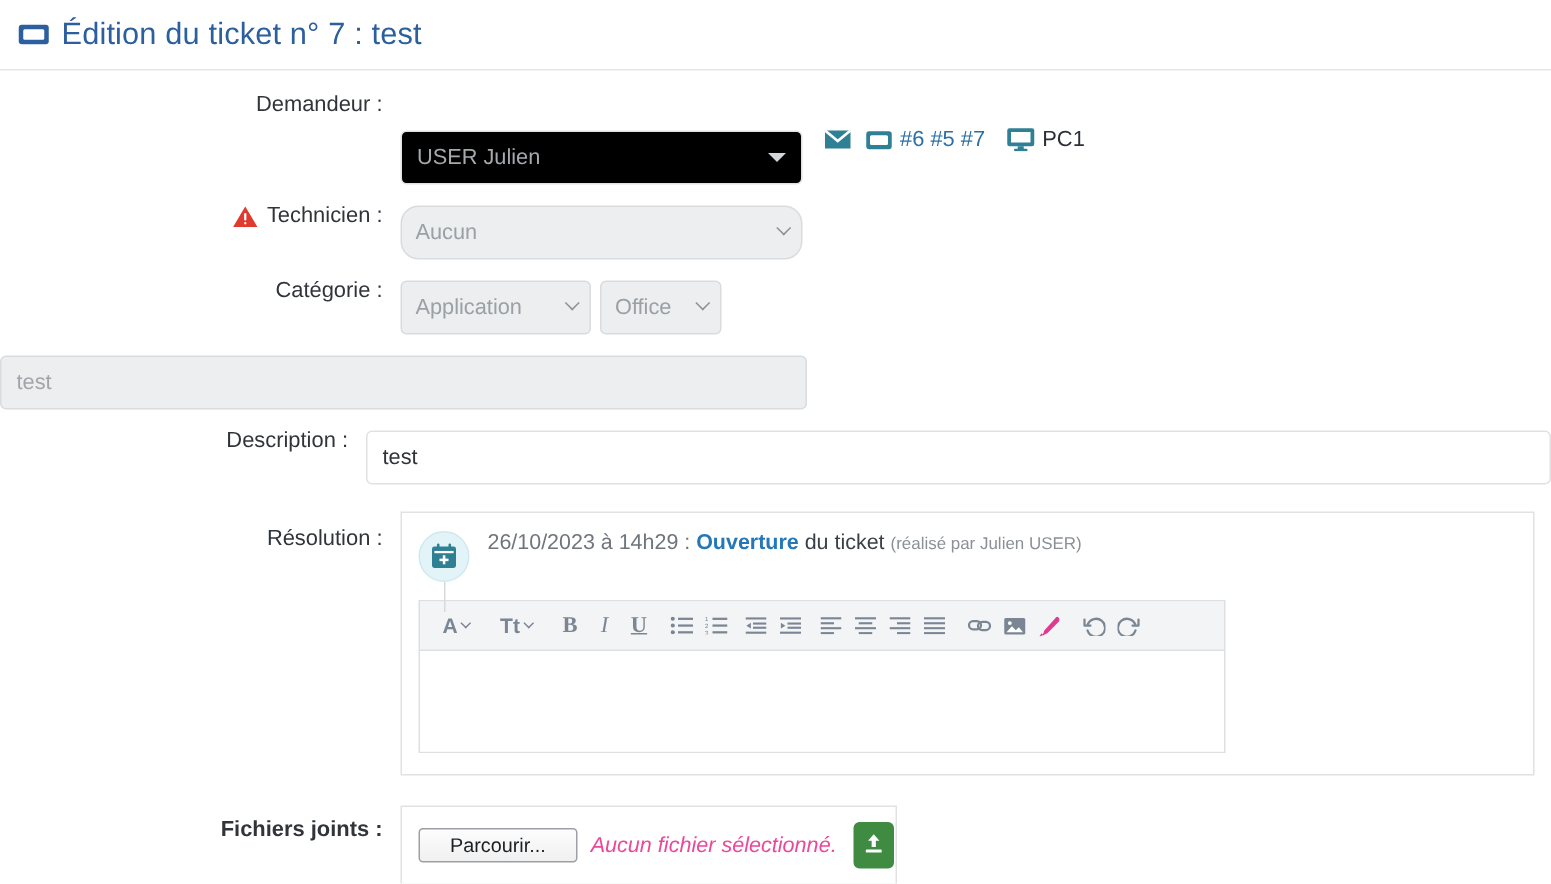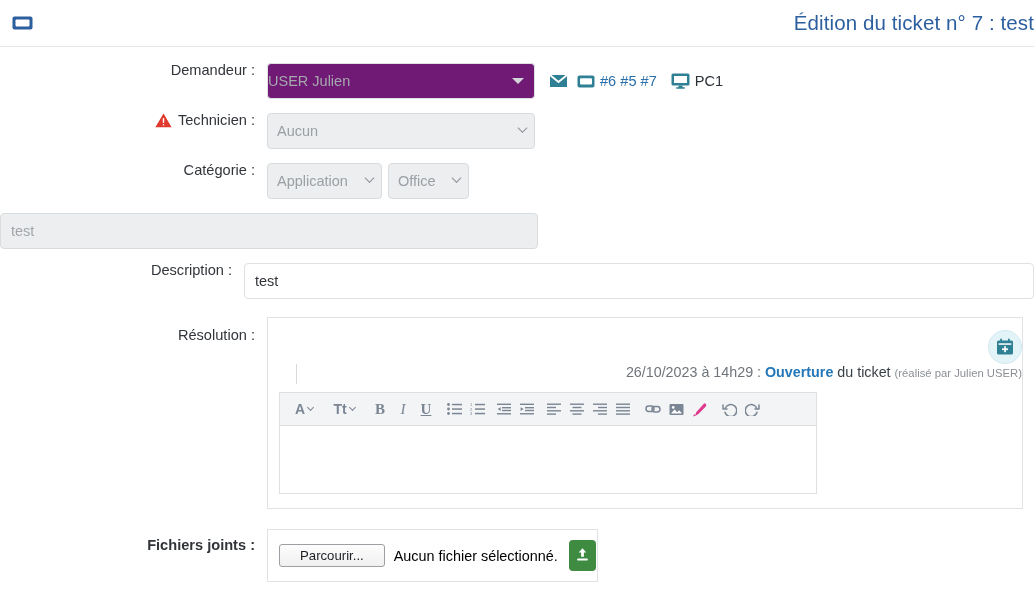--- a/index.html
+++ b/index.html
@@ -11,21 +11,20 @@
     overflow: hidden;
   }
 
   
   .page-header {
     height: 47px;
     border-bottom: 1px solid #e4e6e8;
     display: flex;
     align-items: center;
     padding-left: 12px;
-    justify-content: space-between;
   }
   .page-header .title-icon {
     color: #2c5f9e;
     margin-right: 8px;
     display: flex;
     align-items: center;
   }
   .page-header .title-text {
     font-size: 20.5px;
     color: #2c5f9e;
@@ -56,26 +55,27 @@
   }
   .form-control-area { flex: 1; display: flex; align-items: center; }
 
   .warn-icon { margin-right: 6px; display: inline-flex; }
 
   
   .sel-demandeur {
     width: 268px; height: 36px;
     border: 1px solid #dfe1e3;
     border-radius: 4px;
-    background: #701a75;
+    background: #000000;
     display: flex; align-items: center;
-    padding: 0 0;
+    padding: 0 10px;
     font-size: 14.5px;
     color: #a5a9ad;
     position: relative;
+    margin-top: 24px;
   }
   .sel-demandeur .caret {
     position: absolute; right: 10px; top: 50%;
     transform: translateY(-50%);
     width: 0; height: 0;
     border-left: 6px solid transparent;
     border-right: 6px solid transparent;
     border-top: 6px solid #d3d6d8;
   }
 
@@ -139,24 +139,23 @@
 
   
   .resolution-panel {
     width: 756px;
     border: 1px solid #e0e2e4;
     background: #fff;
     padding: 12px 0 14px 0;
     position: relative;
   }
   .timeline-entry {
-    display: flex; align-items: flex-end;
+    display: flex; align-items: flex-start;
     padding-left: 11px;
     position: relative;
-    flex-direction: column;
   }
   .tl-bullet {
     width: 34px; height: 34px; border-radius: 50%;
     background: #e3f4f8;
     border: 1px solid #cfe9f0;
     display: flex; align-items: center; justify-content: center;
     flex: 0 0 34px;
     z-index: 2;
   }
   .tl-line {
@@ -221,21 +220,21 @@
   .browse-btn {
     border: 1px solid #9ca0a4;
     border-radius: 3px;
     background: linear-gradient(#fdfdfd,#f0f0f0);
     font-size: 13.2px;
     color: #1c1f22;
     padding: 3px 20px;
     font-family: "Liberation Sans", sans-serif;
     cursor: pointer;
   }
-  .files-status { font-size: 14.4px; color: #000000; white-space: nowrap; }
+  .files-status { font-size: 14.4px; color: #ec4899; white-space: nowrap; font-style: italic; }
   .upload-btn {
     background: #3e8b41;
     border: none; border-radius: 4px;
     width: 31px; height: 31px;
     display: flex; align-items: center; justify-content: center;
     cursor: pointer;
     margin-left: 2px;
   }
 
   .mt-row { margin-top: 14px; }
@@ -300,33 +299,33 @@
         <svg width="17" height="15" viewBox="0 0 17 15">
           <path d="M8.5 0.6L16.6 14.3H0.4z" fill="#e0392d"></path>
           <rect x="7.75" y="5" width="1.5" height="5" rx="0.7" fill="#ffffff"></rect>
           <rect x="7.75" y="11" width="1.5" height="1.6" rx="0.7" fill="#ffffff"></rect>
         </svg>
       </span>
       <span>Technicien :</span>
     </div>
     <div class="form-control-area">
       <span class="sel-wrap">
-        <select class="sel-native" style="width:268px;">
+        <select class="sel-native" style="width:268px;border-radius:12px;">
           <option>Aucun</option>
         </select>
         <span class="chev"></span>
       </span>
     </div>
   </div>
 
   <div class="form-row mt-row">
     <div class="form-label">Catégorie :</div>
     <div class="form-control-area">
       <span class="sel-wrap">
-        <select class="sel-native" style="width:115px;">
+        <select class="sel-native" style="width:127px;">
           <option>Application</option>
         </select>
         <span class="chev"></span>
       </span>
       <span class="sel-wrap" style="margin-left:6px;">
         <select class="sel-native" style="width:81px;">
           <option>Office</option>
         </select>
         <span class="chev"></span>
       </span>

